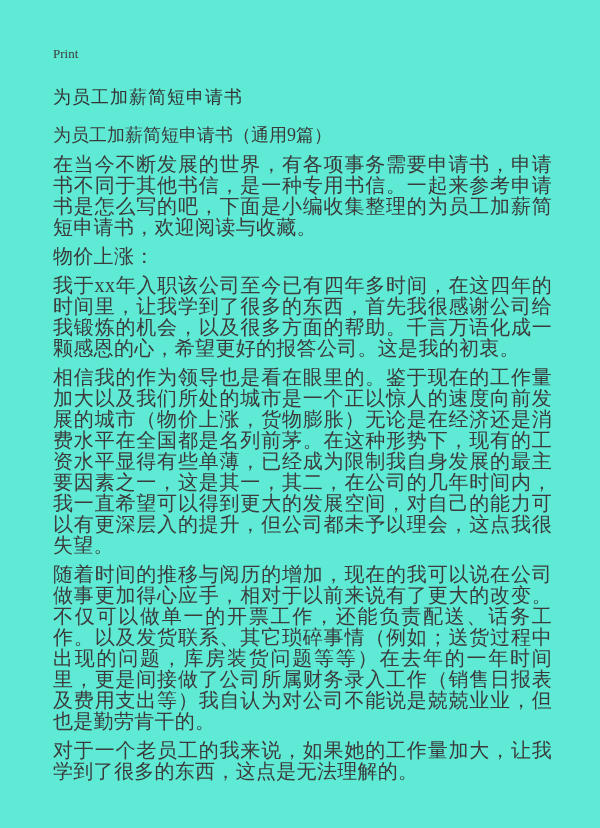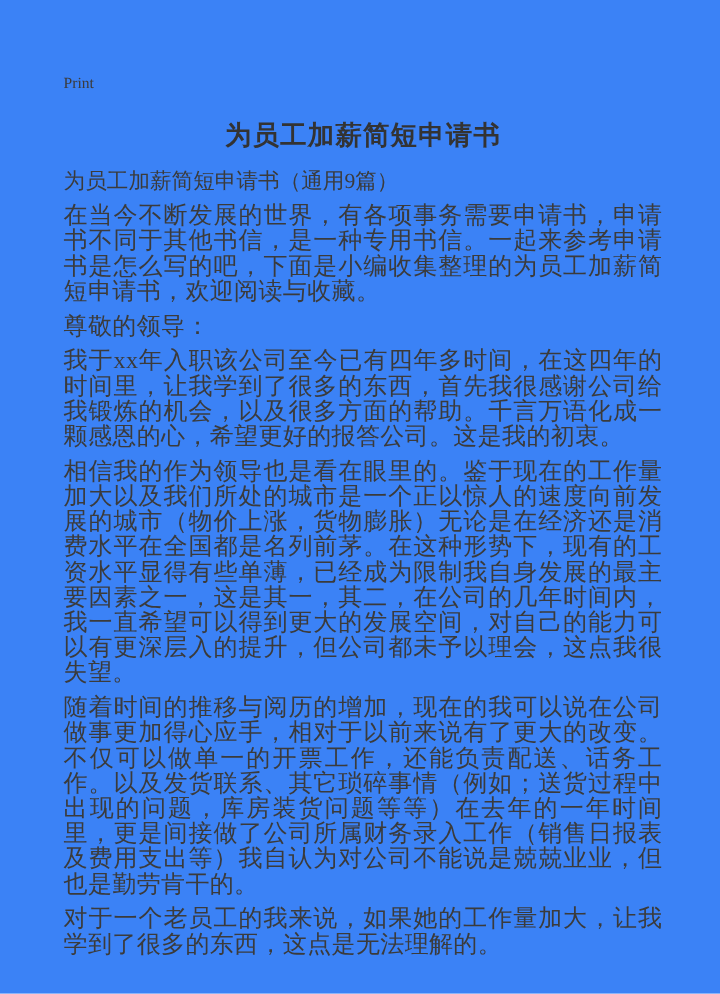--- a/index.html
+++ b/index.html
@@ -11,35 +11,35 @@
     height: 828px;
     background: #fdfdfd;
     font-family: "Liberation Serif", "DejaVu Serif", serif;
     color: #3b3b3b;
     overflow: hidden;
   }
   .page {
     box-sizing: border-box;
     width: 600px;
     height: 828px;
-    padding: 60px 48px 30px 53px;
-    background: #3b82f6;
+    padding: 44px 48px 30px 53px;
+    background: #5eead4;
   }
   .print-link {
     font-size: 13px;
     line-height: 16px;
     color: #3b3b3b;
     display: inline-block;
     cursor: pointer;
   }
   h1.doc-title {
-    font-size: 22px;
+    font-size: 18px;
     line-height: 28px;
-    font-weight: bold;
-    text-align: center;
+    font-weight: normal;
+    text-align: left;
     color: #333333;
     margin: 21px 0 0 0;
     letter-spacing: 1px;
   }
   p.subtitle {
     font-size: 18px;
     line-height: 21px;
     margin: 14px 0 0 0;
   }
   p.body-text {
@@ -64,21 +64,21 @@
 
   <span class="print-link">Print</span>
 
   <h1 class="doc-title">为员工加薪简短申请书</h1>
 
   <p class="subtitle">为员工加薪简短申请书（通用9篇）</p>
 
   <p class="body-text">在当今不断发展的世界，有各项事务需要申请书，申请书不同于其他书信，是一种专用书信。一起来参考申请书是怎么写的吧，下面是小编收集整理的为员工加薪简短申请书，欢迎阅读与收藏。</p>
 
 
-  <p class="body-text">尊敬的领导：</p>
+  <p class="body-text">物价上涨：</p>
 
 
   <p class="body-text">我于xx年入职该公司至今已有四年多时间，在这四年的时间里，让我学到了很多的东西，首先我很感谢公司给我锻炼的机会，以及很多方面的帮助。千言万语化成一颗感恩的心，希望更好的报答公司。这是我的初衷。</p>
 
   <p class="body-text">相信我的作为领导也是看在眼里的。鉴于现在的工作量加大以及我们所处的城市是一个正以惊人的速度向前发展的城市（物价上涨，货物膨胀）无论是在经济还是消费水平在全国都是名列前茅。在这种形势下，现有的工资水平显得有些单薄，已经成为限制我自身发展的最主要因素之一，这是其一，其二，在公司的几年时间内，我一直希望可以得到更大的发展空间，对自己的能力可以有更深层入的提升，但公司都未予以理会，这点我很失望。</p>
 
   <p class="body-text">随着时间的推移与阅历的增加，现在的我可以说在公司做事更加得心应手，相对于以前来说有了更大的改变。不仅可以做单一的开票工作，还能负责配送、话务工作。以及发货联系、其它琐碎事情（例如；送货过程中出现的问题，库房装货问题等等）在去年的一年时间里，更是间接做了公司所属财务录入工作（销售日报表及费用支出等）我自认为对公司不能说是兢兢业业，但也是勤劳肯干的。</p>
 
   <p class="body-text">对于一个老员工的我来说，如果她的工作量加大，让我学到了很多的东西，这点是无法理解的。</p>
 

